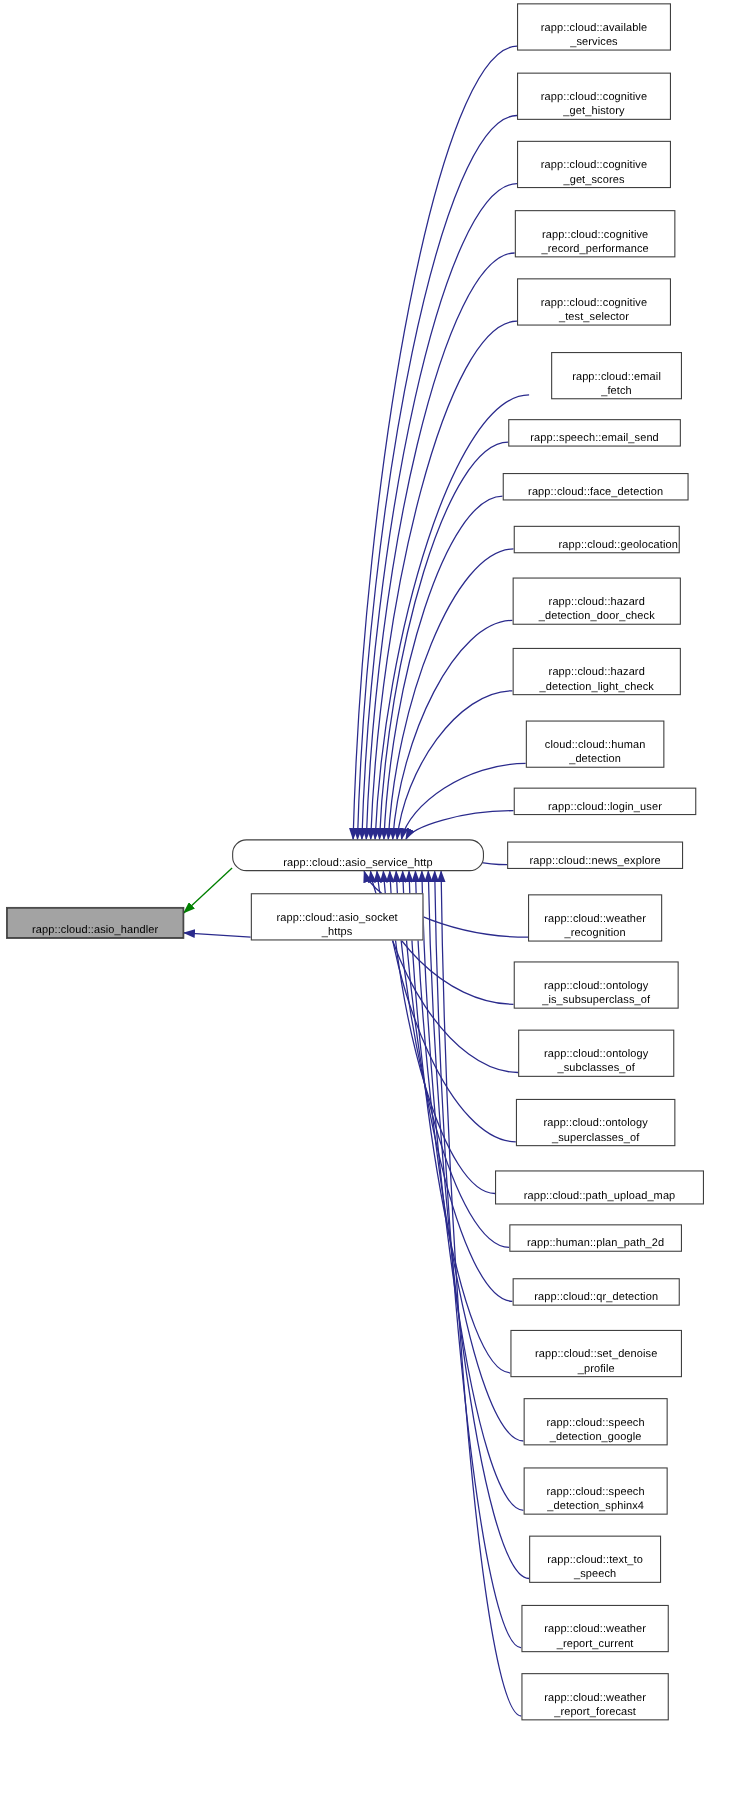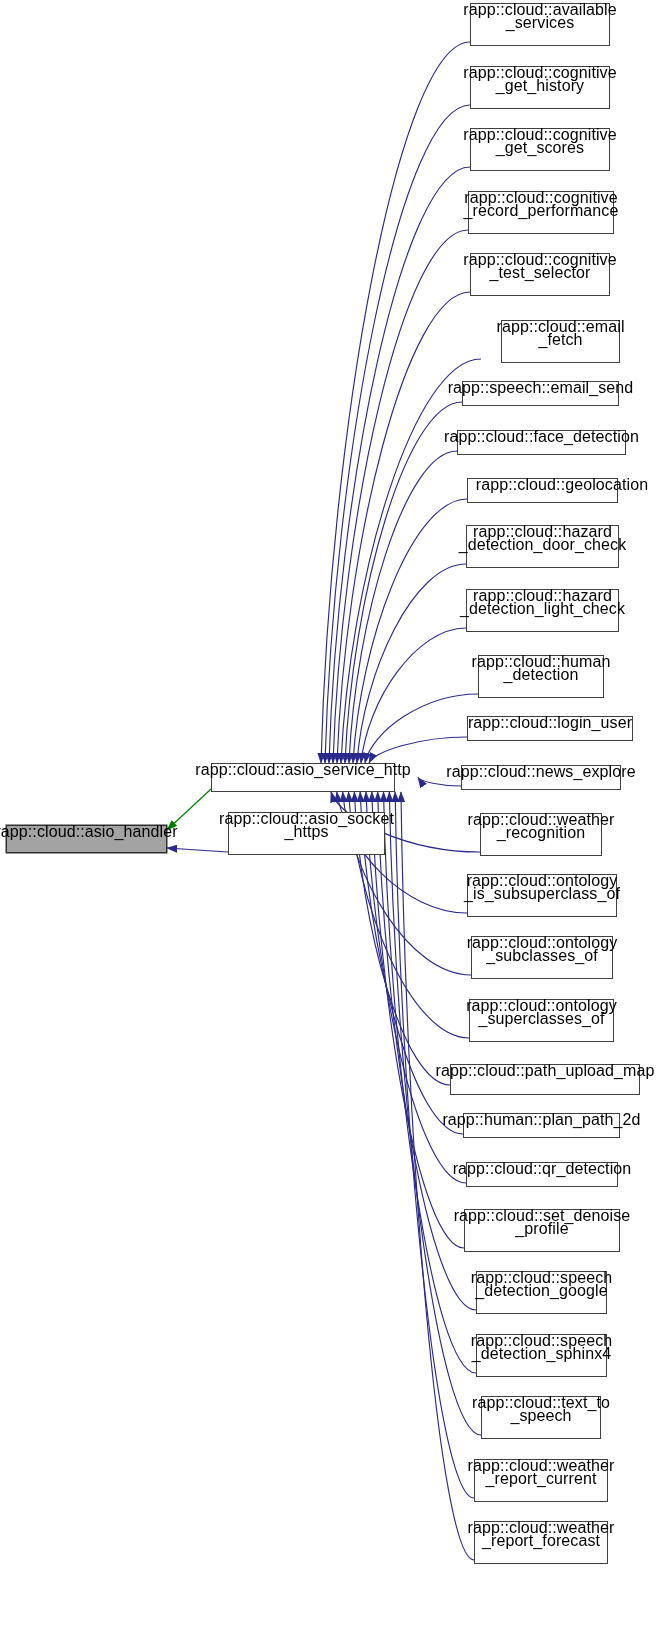--- a/index.html
+++ b/index.html
@@ -22,24 +22,24 @@
     width: 669px;
     height: 1636px;
     pointer-events: none;
   }
   .node {
     position: absolute;
     box-sizing: border-box;
     background: #ffffff;
     border: 1px solid #404040;
     display: flex;
-    align-items: flex-start;
+    align-items: flex-end;
     justify-content: center;
     text-align: center;
-    font-size: 16px;
+    font-size: 10px;
     line-height: 12.5px;
     color: #000000;
     white-space: pre-line;
     letter-spacing: 0.1px;
     z-index: 2;
   }
   .node.root {
     background: #a3a3a3;
     border: 1px solid #303030;
     box-shadow: 0 0 0 0.5px #303030;
@@ -93,21 +93,21 @@
         <path d="M474,1560 C438.96,1560 405.38,1145.28 401,792"></path>
       </g>
     <g id="edges-mid" fill="none" stroke-width="1.2">
         <path d="M211,789 L167,830" stroke="#008000" marker-end="url(#arrow-green)"></path>
         <path d="M228,852 L167,848" stroke="#2a2a8c" marker-end="url(#arrow-blue)"></path>
       </g>
   </svg>
 
   <div id="nodes">
       <div class="node root" style="left: 6px; top: 825px; width: 161px; height: 28px;"><span class="node-label">rapp::cloud::asio_handler</span></div>
-      <div class="node" style="left: 211px; top: 763px; width: 184px; height: 29px;"><span class="node-label">rapp::cloud::asio_service_http</span></div>
+      <div class="node" style="left: 211px; top: 763px; width: 229px; height: 29px; border-radius: 13px;"><span class="node-label">rapp::cloud::asio_service_http</span></div>
       <div class="node" style="left: 228px; top: 812px; width: 157px; height: 43px;"><span class="node-label">rapp::cloud::asio_socket
 _https</span></div>
       <div class="node" style="left: 470px; top: 3px; width: 140px; height: 43px;"><span class="node-label">rapp::cloud::available
 _services</span></div>
       <div class="node" style="left: 470px; top: 66px; width: 140px; height: 43px;"><span class="node-label">rapp::cloud::cognitive
 _get_history</span></div>
       <div class="node" style="left: 470px; top: 128px; width: 140px; height: 43px;"><span class="node-label">rapp::cloud::cognitive
 _get_scores</span></div>
       <div class="node" style="left: 468px; top: 191px; width: 146px; height: 43px;"><span class="node-label">rapp::cloud::cognitive
 _record_performance</span></div>
@@ -115,21 +115,21 @@
 _test_selector</span></div>
       <div class="node" style="left: 481px; top: 320px; width: 119px; height: 43px; margin-left: 20px;"><span class="node-label">rapp::cloud::email
 _fetch</span></div>
       <div class="node" style="left: 462px; top: 381px; width: 157px; height: 25px;"><span class="node-label">rapp::speech::email_send</span></div>
       <div class="node" style="left: 457px; top: 430px; width: 169px; height: 25px;"><span class="node-label">rapp::cloud::face_detection</span></div>
       <div class="node" style="left: 467px; top: 478px; width: 151px; height: 25px; padding-left: 39px;"><span class="node-label">rapp::cloud::geolocation</span></div>
       <div class="node" style="left: 466px; top: 525px; width: 153px; height: 43px;"><span class="node-label">rapp::cloud::hazard
 _detection_door_check</span></div>
       <div class="node" style="left: 466px; top: 589px; width: 153px; height: 43px;"><span class="node-label">rapp::cloud::hazard
 _detection_light_check</span></div>
-      <div class="node" style="left: 478px; top: 655px; width: 126px; height: 43px;"><span class="node-label">rapp::cloud::human
+      <div class="node" style="left: 478px; top: 655px; width: 126px; height: 43px;"><span class="node-label">cloud::cloud::human
 _detection</span></div>
       <div class="node" style="left: 467px; top: 716px; width: 166px; height: 25px;"><span class="node-label">rapp::cloud::login_user</span></div>
       <div class="node" style="left: 461px; top: 765px; width: 160px; height: 25px;"><span class="node-label">rapp::cloud::news_explore</span></div>
       <div class="node" style="left: 480px; top: 813px; width: 122px; height: 43px;"><span class="node-label">rapp::cloud::weather
 _recognition</span></div>
       <div class="node" style="left: 467px; top: 874px; width: 150px; height: 43px;"><span class="node-label">rapp::cloud::ontology
 _is_subsuperclass_of</span></div>
       <div class="node" style="left: 471px; top: 936px; width: 142px; height: 43px;"><span class="node-label">rapp::cloud::ontology
 _subclasses_of</span></div>
       <div class="node" style="left: 469px; top: 999px; width: 145px; height: 43px;"><span class="node-label">rapp::cloud::ontology

